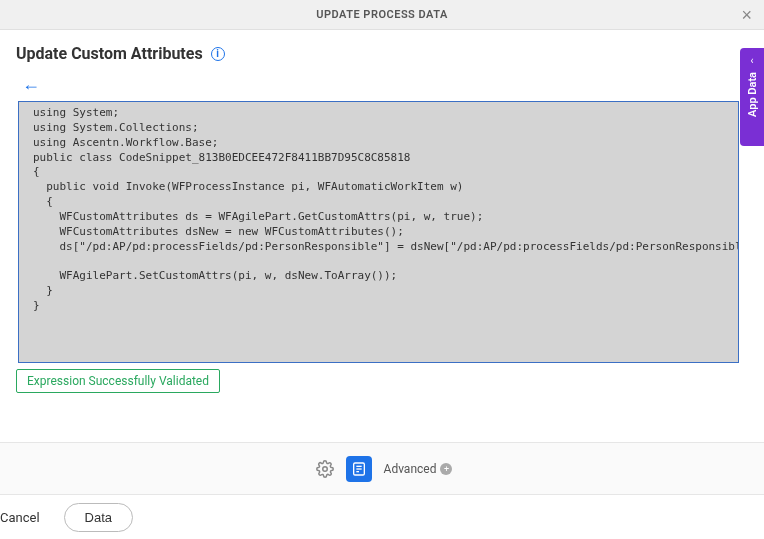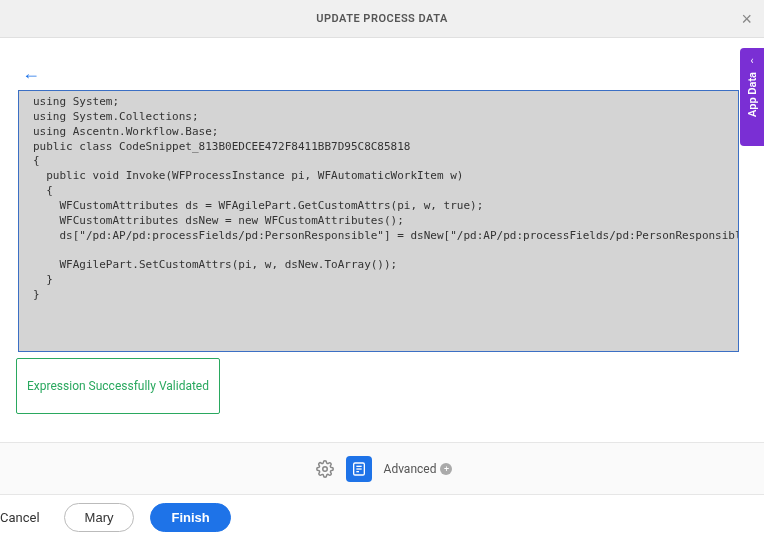--- a/index.html
+++ b/index.html
@@ -1,28 +1,28 @@
 <!DOCTYPE html>
 <html><head>
   <meta charset="utf-8">
   <style>
     * { margin: 0; padding: 0; box-sizing: border-box; }
     body { font-family: -apple-system, BlinkMacSystemFont, "Segoe UI", Roboto, Arial, sans-serif; width: 764px; height: 539px; background: #fff; position: relative; overflow: hidden; }
-    .modal-header { height: 38px; background: #f0f0f0; border-bottom: 1px solid #e0e0e0; display: flex; align-items: center; justify-content: center; position: relative; }
+    .modal-header { height: 30px; background: #f0f0f0; border-bottom: 1px solid #e0e0e0; display: flex; align-items: center; justify-content: center; position: relative; }
     .modal-title { font-size: 11px; font-weight: 600; color: #555; letter-spacing: 0.5px; }
     .close-btn { position: absolute; right: 12px; top: 50%; transform: translateY(-50%); font-size: 18px; color: #888; cursor: pointer; border: none; background: none; }
     .content { padding: 14px 16px 0 16px; }
     .section-title-row { display: flex; align-items: center; gap: 8px; }
     .section-title { font-size: 16px; font-weight: 700; color: #333; }
     .info-icon { width: 14px; height: 14px; border: 1.5px solid #1e73e8; border-radius: 50%; display: inline-flex; align-items: center; justify-content: center; color: #1e73e8; font-size: 10px; font-weight: bold; cursor: pointer; }
     .back-arrow { color: #1e73e8; font-size: 18px; margin: 10px 0 6px 6px; display: inline-block; cursor: pointer; }
     .code-box { width: 721px; height: 262px; border: 1px solid #3b6fc4; background: #d4d4d4; padding: 4px 14px; font-family: Consolas, Menlo, monospace; font-size: 11px; color: #333; line-height: 1.35; white-space: pre; overflow: auto; margin: 0 0 6px 2px; }
     .code-box::-webkit-scrollbar { width: 14px; height: 14px; }
     .code-box::-webkit-scrollbar-thumb { background: #b5b5b5; border: 1px solid #999; }
-    .validation-box { display: inline-block; border: 1px solid #2aa85f; color: #2aa85f; font-size: 12px; padding: 20px 10px; border-radius: 2px; background: #fff; margin-left: 0px; }
+    .validation-box { display: inline-block; border: 1px solid #2aa85f; color: #2aa85f; font-size: 12px; padding: 4px 10px; border-radius: 2px; background: #fff; margin-left: 0px; }
     .footer-toolbar { position: absolute; bottom: 44px; left: 0; right: 0; height: 53px; border-top: 1px solid #e6e6e6; border-bottom: 1px solid #e6e6e6; background: #fafafa; display: flex; align-items: center; justify-content: center; gap: 8px; }
     .icon-btn { width: 26px; height: 26px; display: flex; align-items: center; justify-content: center; border-radius: 4px; cursor: pointer; }
     .icon-btn.gear { color: #888; }
     .icon-btn.doc { background: #1e73e8; color: #fff; }
     .advanced-label { font-size: 12px; color: #555; margin-left: 4px; display: flex; align-items: center; gap: 4px; cursor: pointer; }
     .plus-circle { width: 12px; height: 12px; border-radius: 50%; background: #aaa; color: #fff; font-size: 9px; display: inline-flex; align-items: center; justify-content: center; }
     .footer-actions { position: absolute; bottom: 0; left: 0; right: 0; height: 44px; display: flex; align-items: center; justify-content: flex-start; gap: 16px; padding-right: 20px; background: #fff; }
     .link-cancel { font-size: 13px; color: #333; cursor: pointer; margin-right: 8px; }
     .btn { font-size: 13px; padding: 6px 20px; border-radius: 16px; cursor: pointer; border: 1px solid #bbb; }
     .btn.prev { background: #fff; color: #333; }
@@ -33,20 +33,24 @@
   </style>
 </head>
 <body>
 
 <div class="modal-header">
   <span class="modal-title">UPDATE PROCESS DATA</span>
   <button class="close-btn">×</button>
 </div>
 
 <div class="content">
+  <div class="section-title-row">
+    <span class="section-title">Update Custom Attributes</span>
+    <span class="info-icon">i</span>
+  </div>
   <span class="back-arrow">←</span>
   <div class="code-box">using System;
 using System.Collections;
 using Ascentn.Workflow.Base;
 public class CodeSnippet_813B0EDCEE472F8411BB7D95C8C85818
 {
   public void Invoke(WFProcessInstance pi, WFAutomaticWorkItem w)
   {
     WFCustomAttributes ds = WFAgilePart.GetCustomAttrs(pi, w, true);
     WFCustomAttributes dsNew = new WFCustomAttributes();
@@ -74,20 +78,19 @@
       </svg>
   </span>
   <span class="advanced-label">
     <span>Advanced</span>
     <span class="plus-circle">+</span>
   </span>
 </div>
 
 <div class="footer-actions">
   <span class="link-cancel">Cancel</span>
-  <button class="btn prev">Mary</button>
-  <button class="btn finish">Finish</button>
+  <button class="btn prev">Data</button>
 </div>
 
 <div class="app-data-tab">
   <span class="chev">‹</span>
   <span class="vlabel">App Data</span>
 </div>
 
 </body></html>

